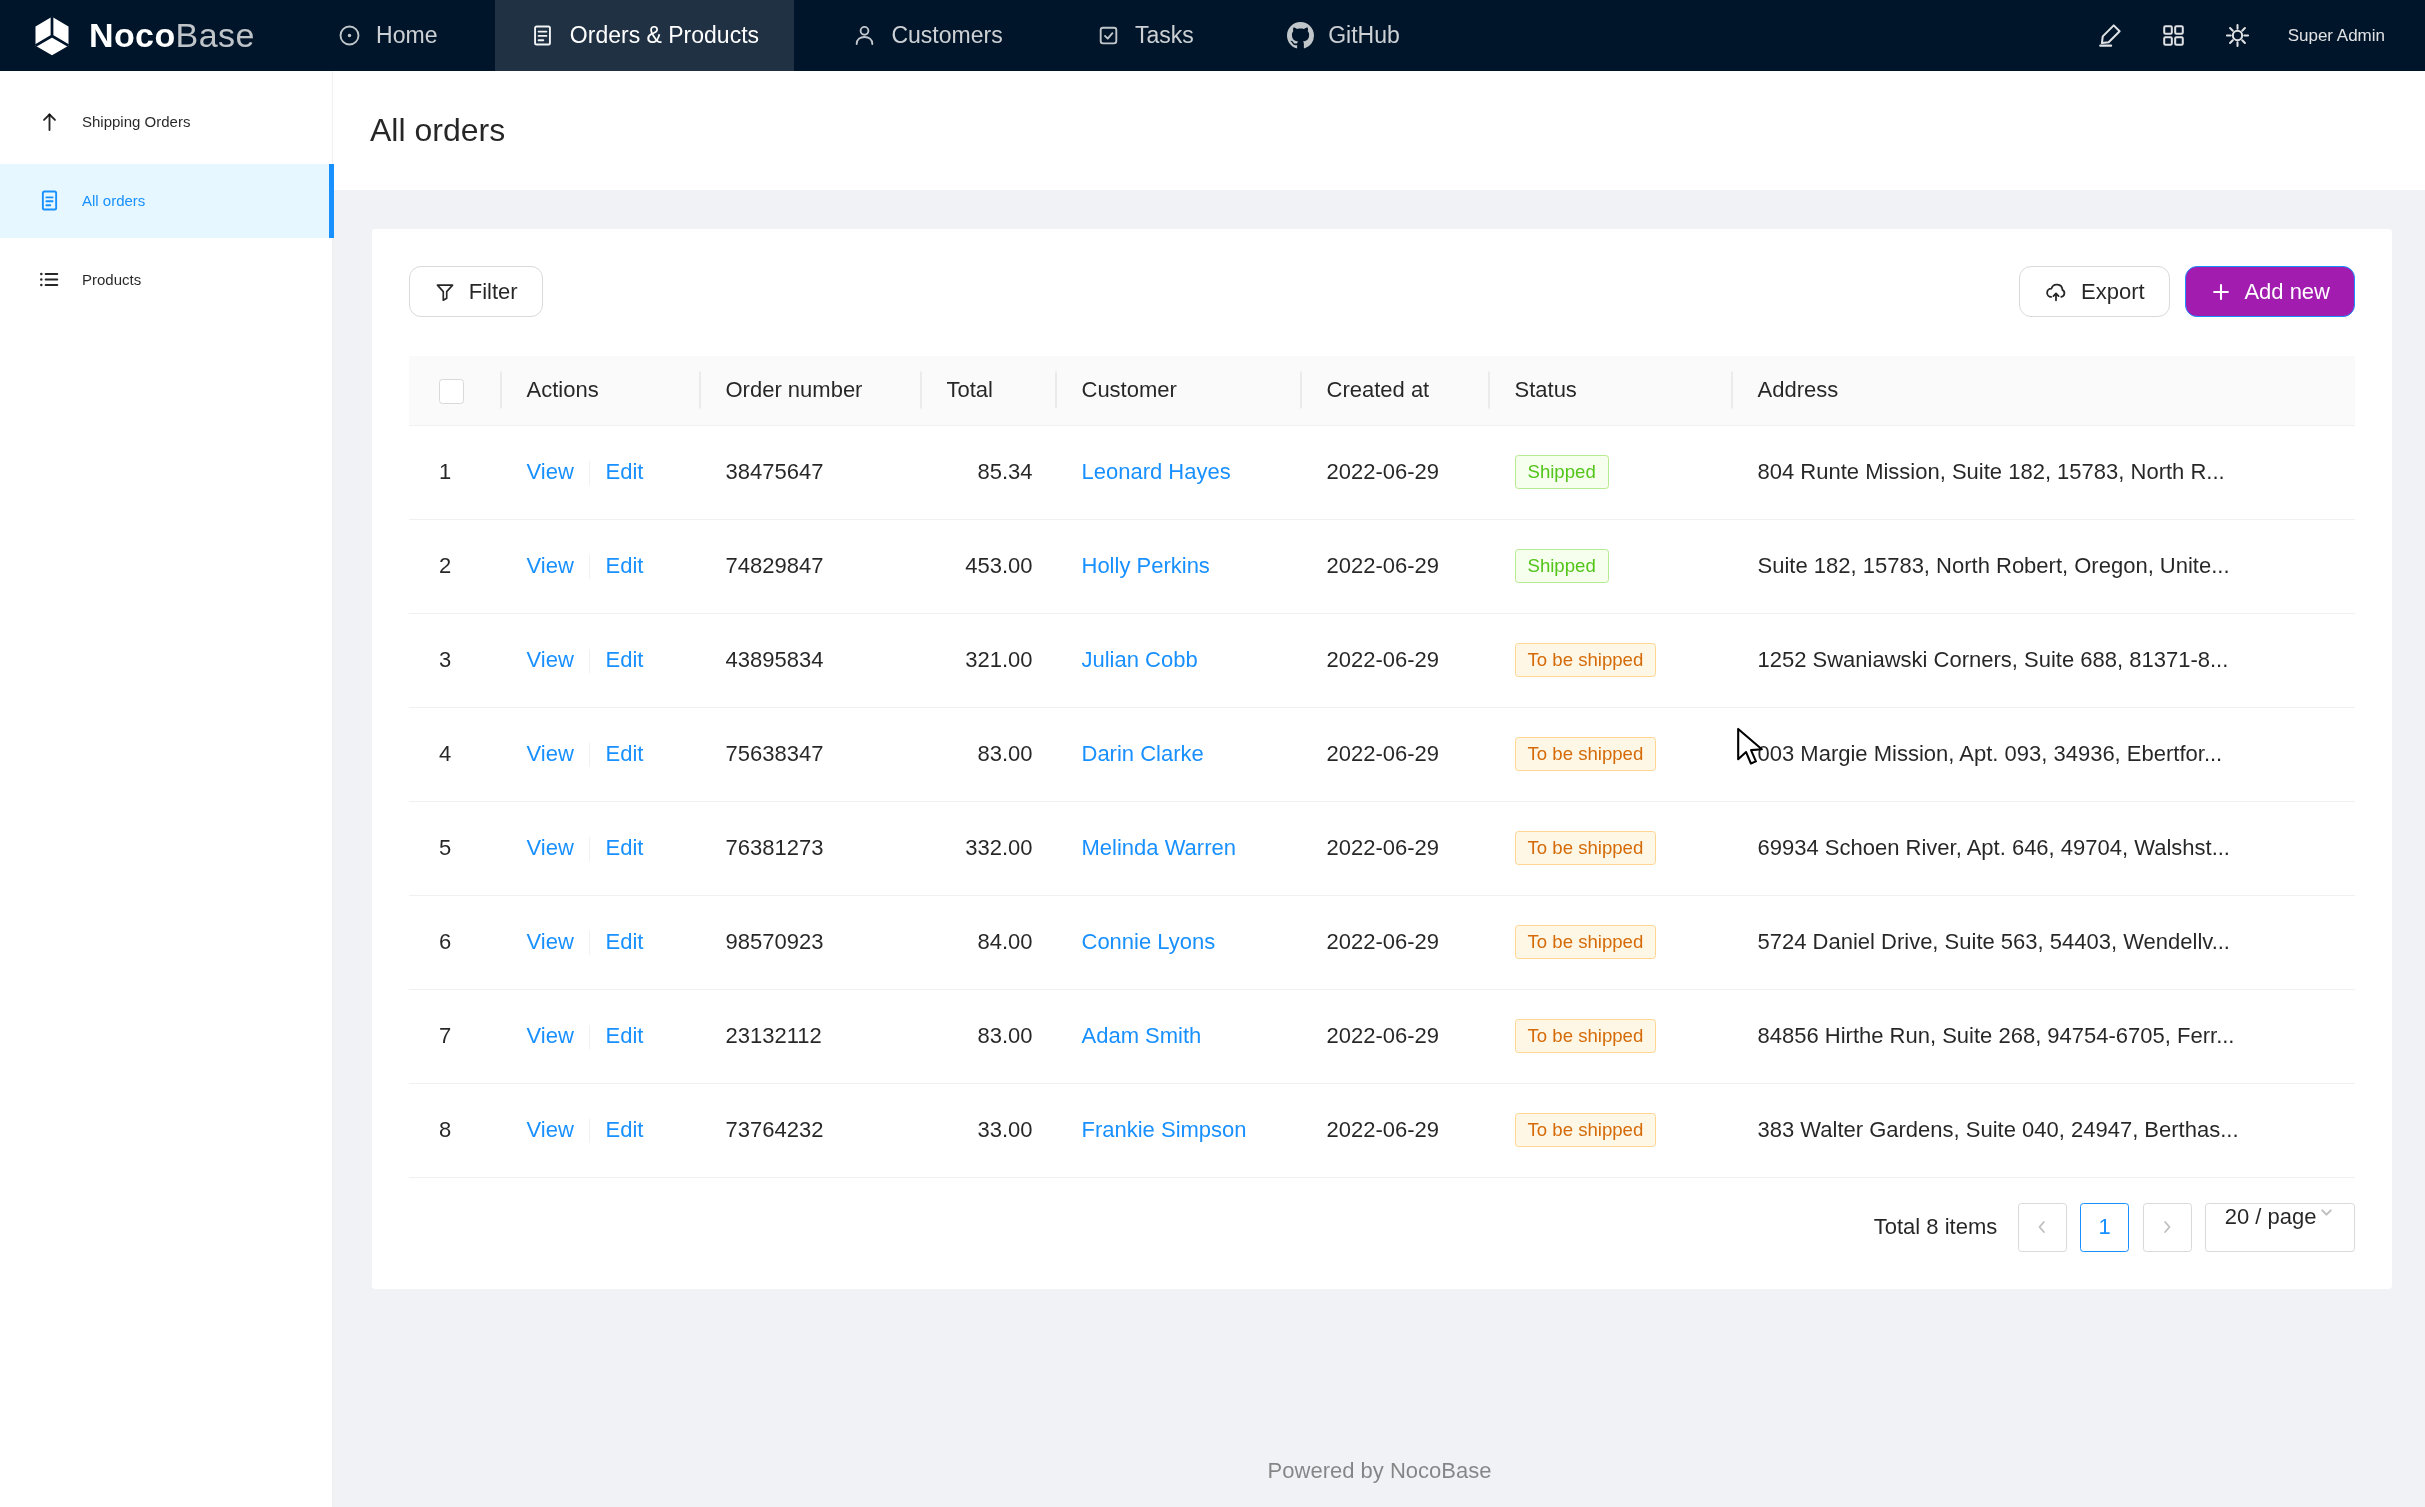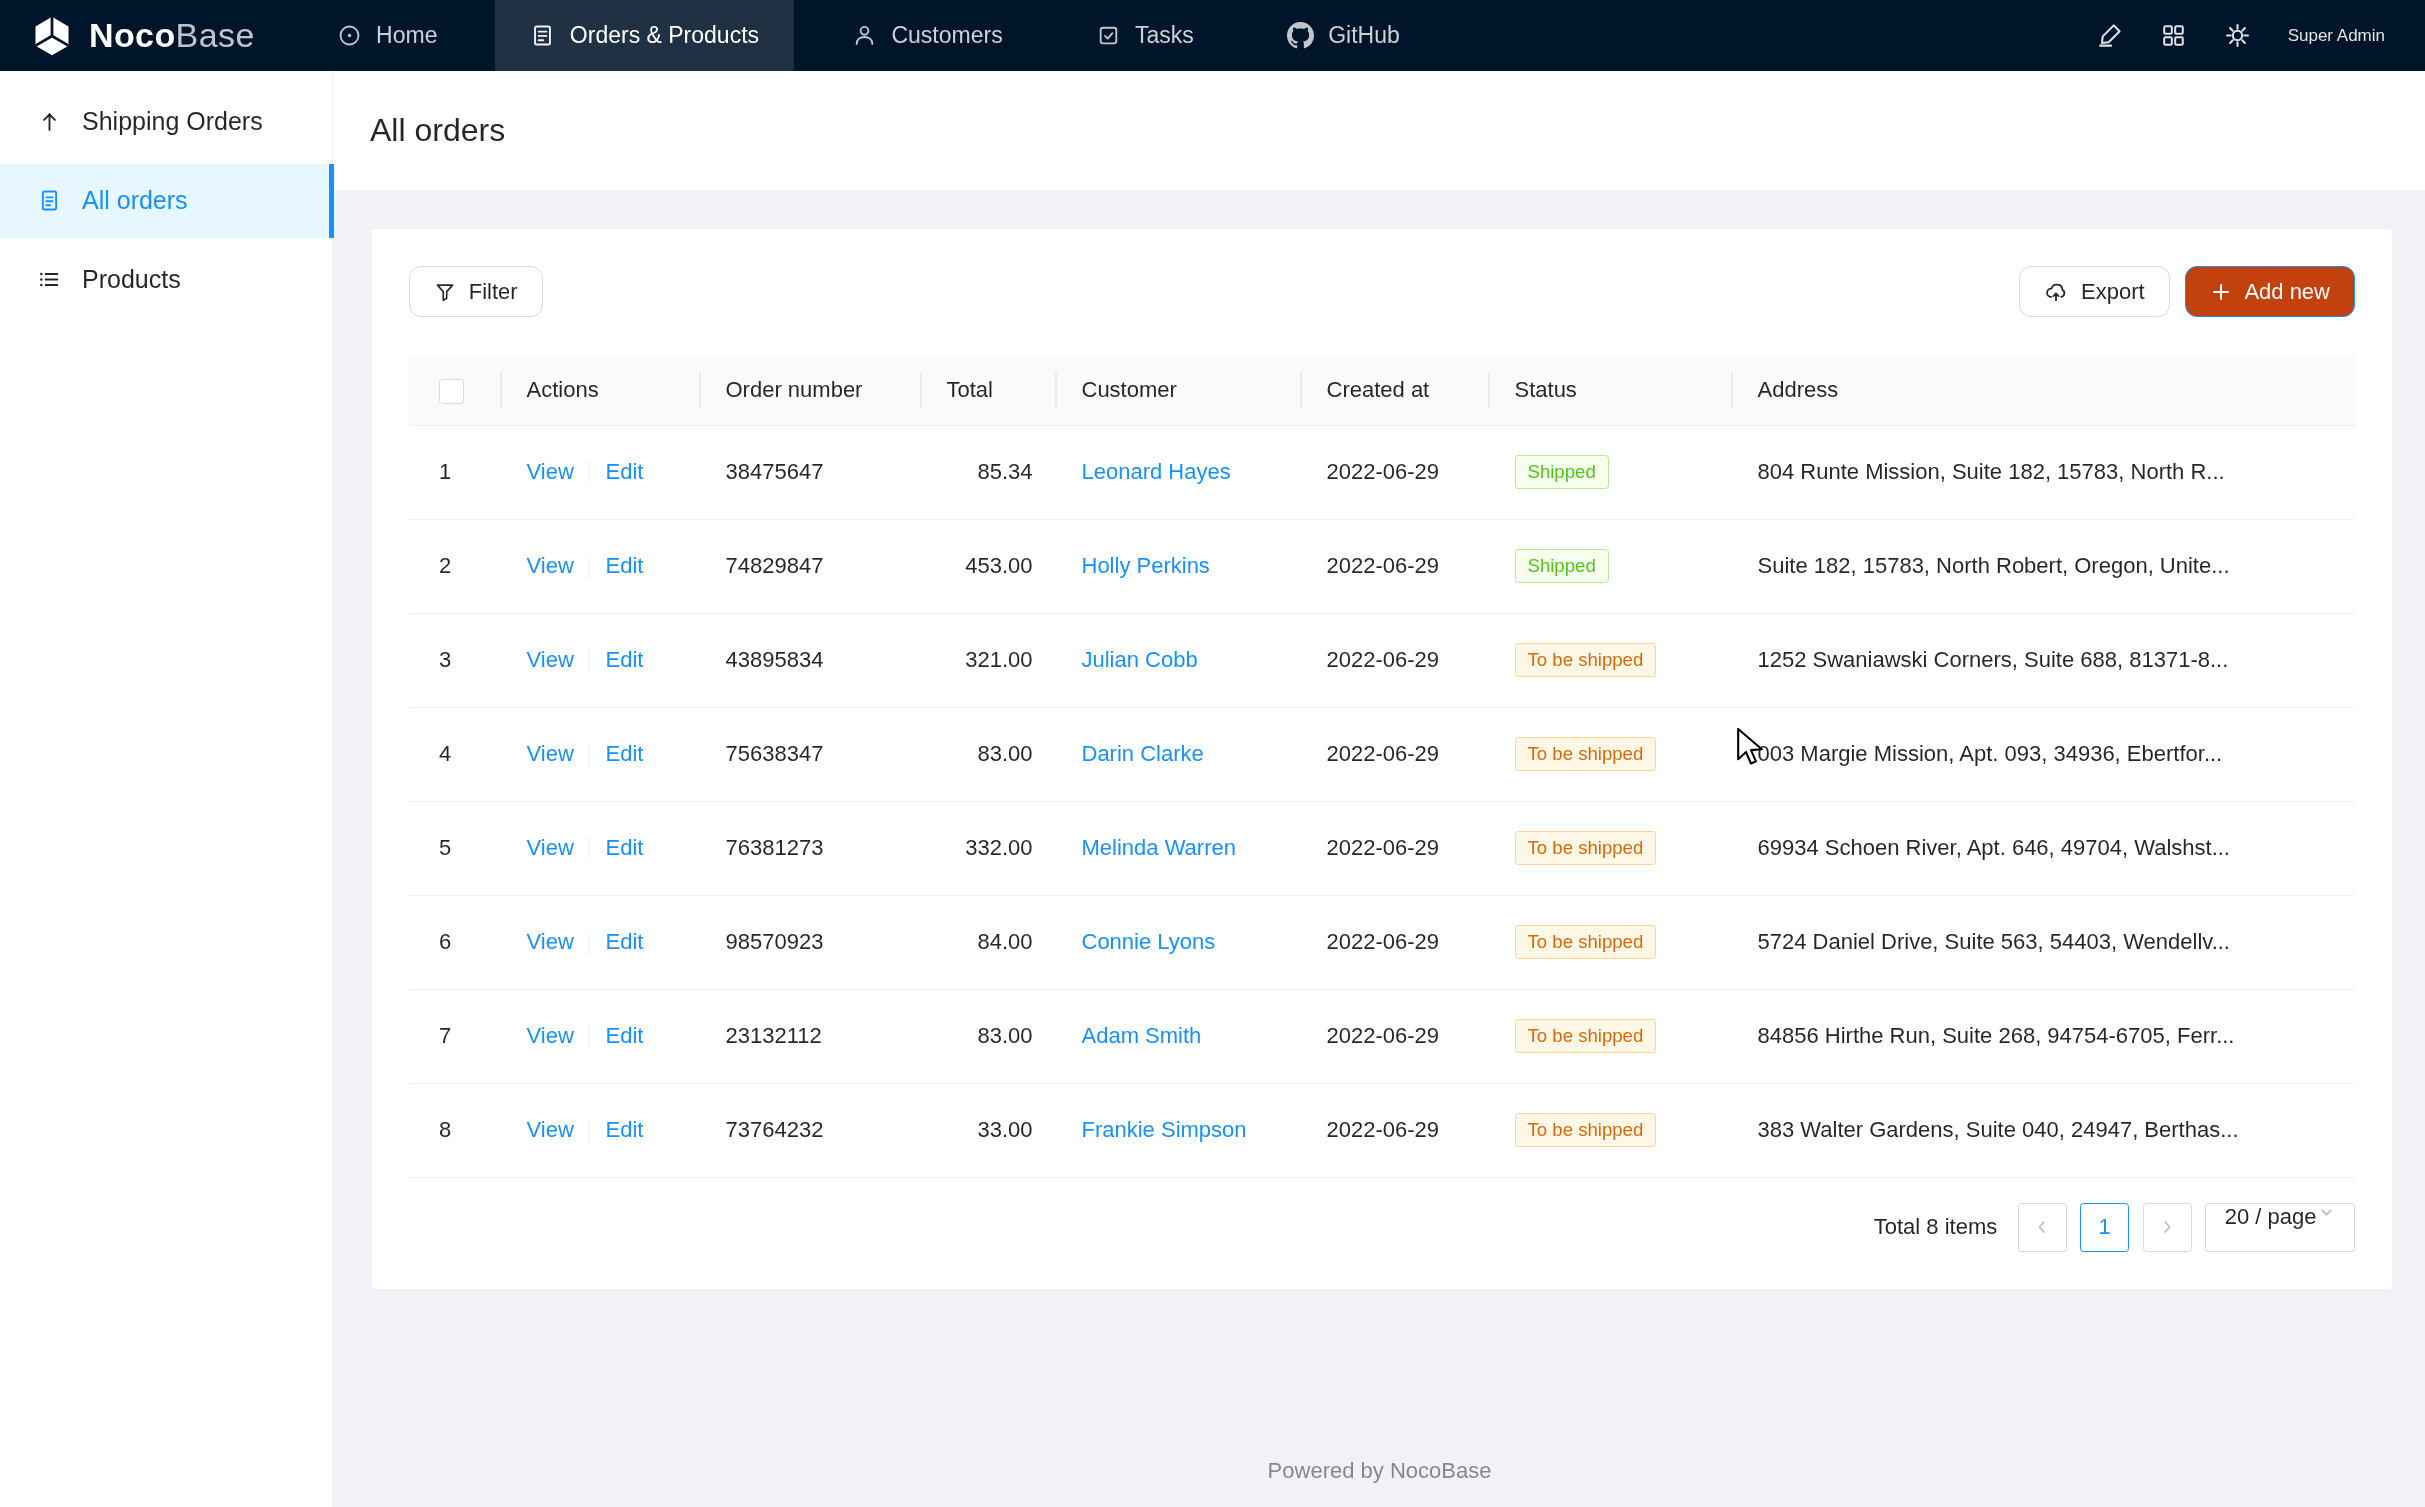--- a/index.html
+++ b/index.html
@@ -36,21 +36,21 @@
   .topbar-right .ic { cursor:pointer; }
 
   
   .body-row { flex:1; display:flex; min-height:0; }
   .sidebar {
     width:333px; flex:0 0 333px; background:#ffffff;
     border-right:1.7px solid #f0f0f0; padding-top:8.5px;
   }
   .side-item {
     height:74px; display:flex; align-items:center; gap:20px; padding:0 37px;
-    font-size:25px; color:rgba(0,0,0,0.85); cursor:pointer; position:relative; margin:5px 0;
+    font-size:15px; color:rgba(0,0,0,0.85); cursor:pointer; position:relative; margin:5px 0;
   }
   .side-item.active { background:#e6f7ff; color:#1890ff; }
   .side-item.active::after {
     content:""; position:absolute; right:-1.7px; top:0; bottom:0; width:5px; background:#1890ff;
   }
   .side-item .ic { flex:0 0 auto; }
 
   .main { flex:1; display:flex; flex-direction:column; background:#f0f2f5; min-width:0; }
   .page-header { background:#ffffff; padding:41px 37px; }
   .page-title { font-size:32px; font-weight:500; color:rgba(0,0,0,0.85); }
@@ -61,21 +61,21 @@
   }
 
   
   .toolbar { display:flex; align-items:center; margin-bottom:39px; }
   .toolbar-right { margin-left:auto; display:flex; gap:15px; }
   .btn {
     height:51px; display:inline-flex; align-items:center; gap:12.7px; padding:0 24px;
     border:1.7px solid #d9d9d9; border-radius:12px; background:#ffffff;
     font-size:22px; font-family:inherit; color:rgba(0,0,0,0.85); cursor:pointer; white-space:nowrap;
   }
-  .btn-primary { background:#c2410c; border-color:#1890ff; color:#ffffff; }
+  .btn-primary { background:#a21caf; border-color:#1890ff; color:#ffffff; }
 
   
   table.orders { width:100%; border-collapse:collapse; table-layout:fixed; font-size:22px; }
   thead th {
     background:#fafafa; text-align:left; font-weight:500; color:rgba(0,0,0,0.85);
     height:69px; padding:0 24.5px; border-bottom:1.7px solid #f0f0f0; position:relative;
     white-space:nowrap; overflow:hidden;
   }
   thead th:not(:last-child)::after {
     content:""; position:absolute; right:0; top:50%; transform:translateY(-50%);

